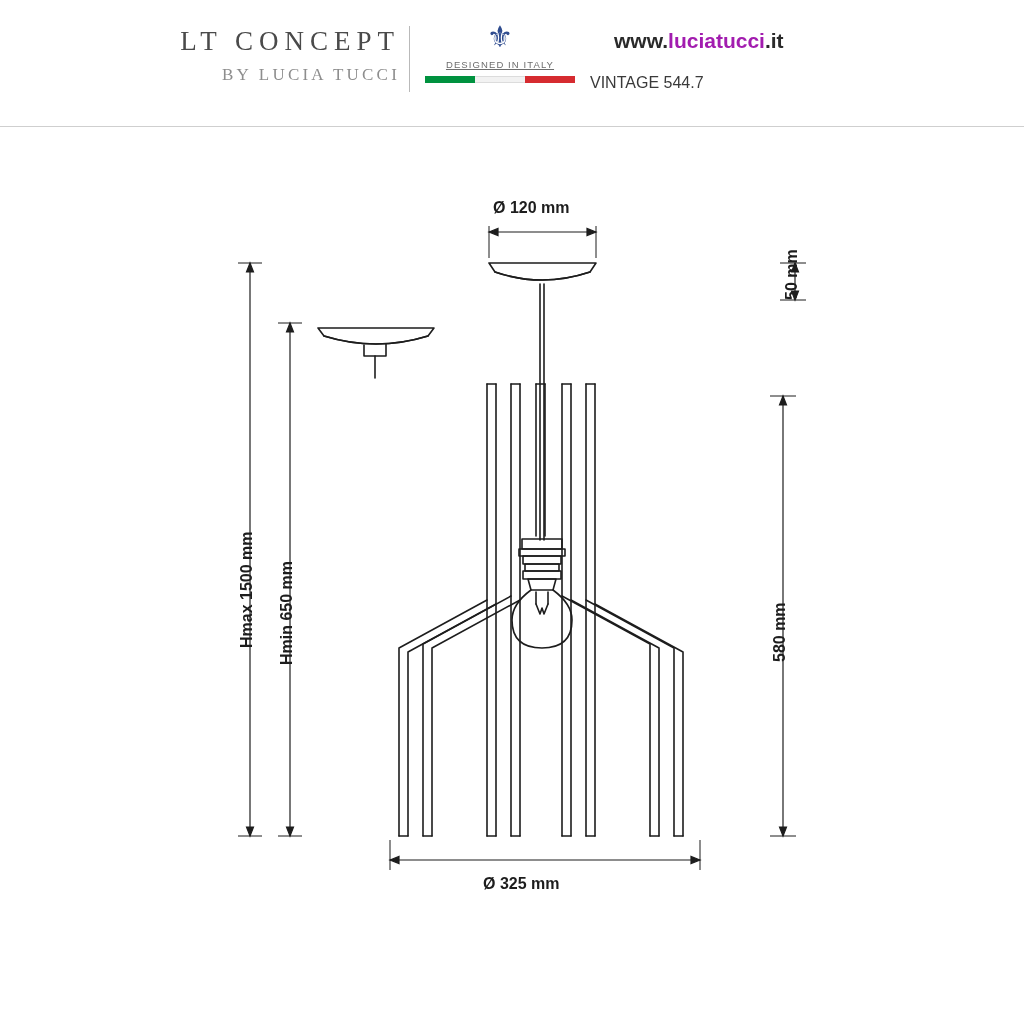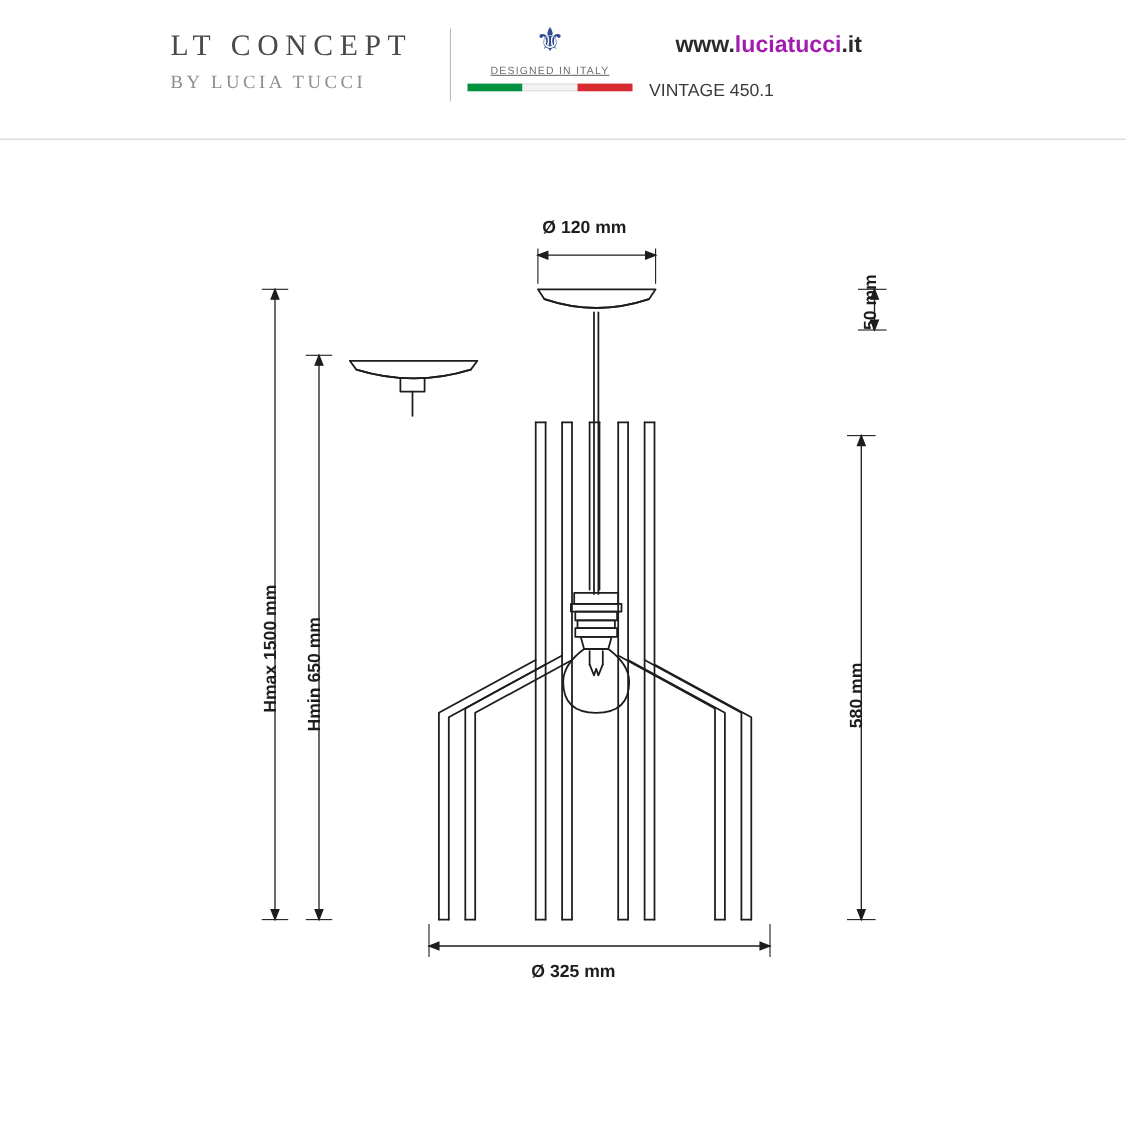--- a/index.html
+++ b/index.html
@@ -26,21 +26,21 @@
     position: absolute;
     left: 0; top: 0;
     width: 1024px;
     height: 120px;
   }
   .brand {
     position: absolute;
     left: 155px;
     top: 26px;
     width: 245px;
-    text-align: left;
+    text-align: right;
   }
   .brand-main {
     font-family: "Liberation Serif", serif;
     font-size: 27px;
     letter-spacing: 6px;
     color: #4a4a4a;
     white-space: nowrap;
   }
   .brand-sub {
     font-family: "Liberation Serif", serif;
@@ -148,21 +148,21 @@
       <span class="g"></span>
       <span class="w"></span>
       <span class="r"></span>
     </div>
   </div>
 
   <div class="site">
     <span>www.</span><span class="accent">luciatucci</span><span>.it</span>
   </div>
 
-  <div class="model">VINTAGE 450.1</div>
+  <div class="model">VINTAGE 544.7</div>
   <div class="hrule"></div>
 </div>
 
 <svg id="sheet" viewBox="0 0 1024 1024">
 
   <g fill="none" stroke="#1d1d1d" stroke-width="1.6" stroke-linejoin="round" stroke-linecap="round">
 
     <g>
       <path d="M318 328 L434 328 L428 336 Q376 352 324 336 Z"></path>
       <path d="M324 336 Q376 352 428 336"></path>

